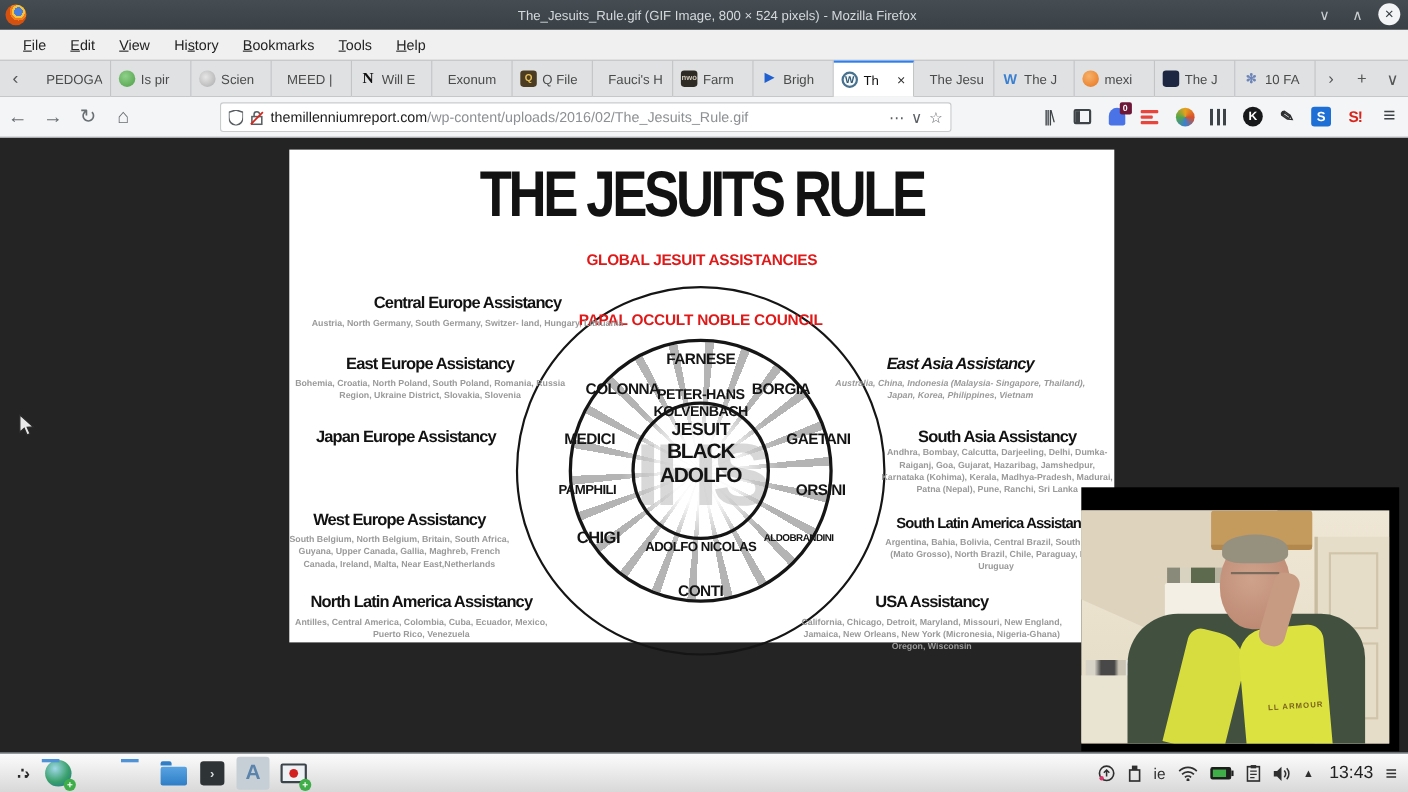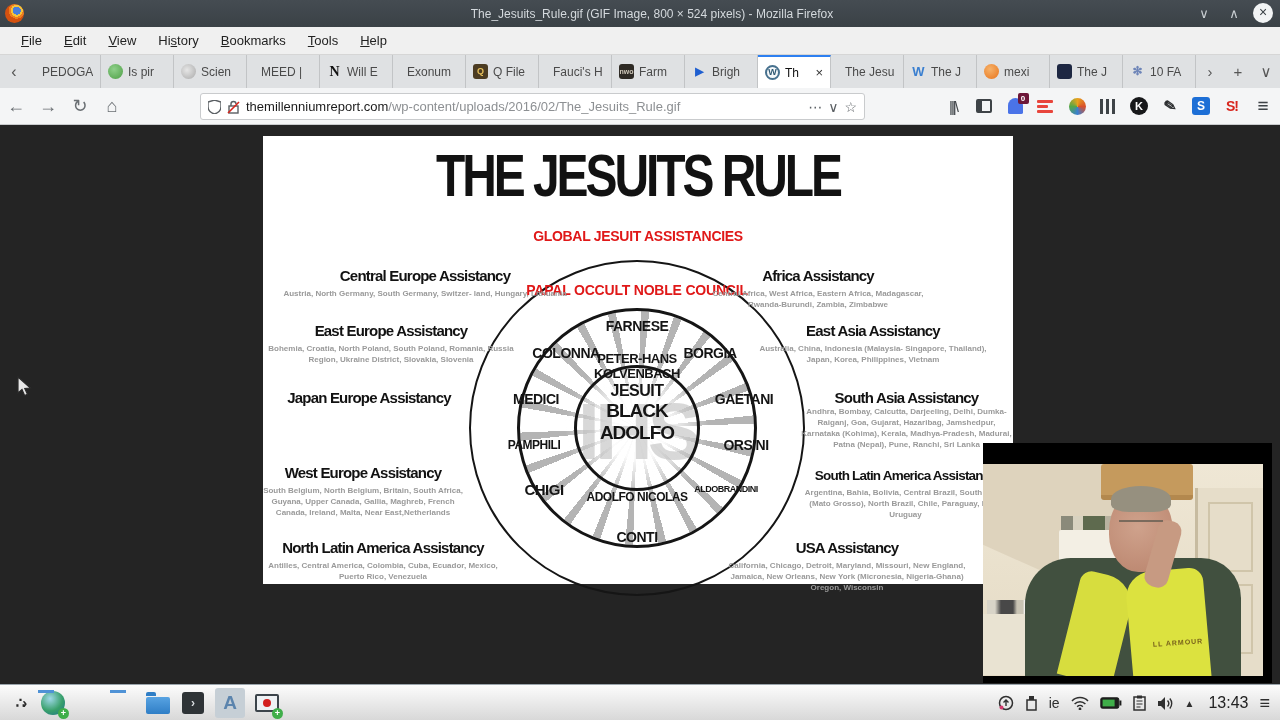--- a/index.html
+++ b/index.html
@@ -118,21 +118,21 @@
   .rn0{left:374px;top:190px;} .rn1{left:303px;top:217px;} .rn2{left:447px;top:217px;}
   .rn3{left:273px;top:263px;} .rn4{left:481px;top:263px;} .rn5{left:271px;top:309px;font-size:12px;}
   .rn6{left:483px;top:309px;} .rn7{left:281px;top:353px;font-size:15px;}
   .rn8{left:463px;top:353px;font-size:9px;} .rn9{left:374px;top:401px;}
   .blk { position:absolute; text-align:center; z-index:4; }
   .blk h3 { font-size:15px; font-weight:bold; color:#121212; letter-spacing:-0.8px; margin-bottom:4px; }
   .blk p { font-size:8px; font-weight:bold; color:#9a9a9a; line-height:11px; }
   .bl0{left:12px;top:131px;width:300px;} .bl1{left:0;top:186px;width:256px;}
   .bl2{left:0;top:253px;width:212px;} .bl3{left:0;top:328px;width:200px;}
   .bl4{left:0;top:403px;width:240px;}
-  .br0{left:440px;top:131px;width:230px;} .br1{left:495px;top:186px;width:230px;}
+  .br0{left:440px;top:131px;width:230px;} .br1{left:495px;top:186px;width:230px;font-style:italic;}
   .br2{left:537px;top:253px;width:213px;} .br3{left:535px;top:332px;width:215px;}
   .br4{left:465px;top:403px;width:238px;}
   .br2 h3 { margin-bottom:0; }
   .br3 h3 { font-size:13.5px; }
 
   
   #webcam { position:absolute; left:983px; top:443px; width:289px; height:240px; background:#000; z-index:6; }
   #wc-video { position:absolute; left:0; top:21px; right:9px; bottom:7px; overflow:hidden;
     background:linear-gradient(#efe7d5,#e4dac4); }
   .wc-slope { position:absolute; left:-40px; top:-60px; width:200px; height:160px;
@@ -396,24 +396,20 @@
       <h3>Japan Europe Assistancy</h3>
     </div>
     <div class="blk bl3">
       <h3>West Europe Assistancy</h3>
       <p>South Belgium, North Belgium, Britain, South Africa, Guyana, Upper Canada, Gallia, Maghreb, French Canada, Ireland, Malta, Near East,Netherlands</p>
     </div>
     <div class="blk bl4">
       <h3>North Latin America Assistancy</h3>
       <p>Antilles, Central America, Colombia, Cuba, Ecuador, Mexico, Puerto Rico, Venezuela</p>
     </div>
-    <div class="blk br0">
-      <h3>Africa Assistancy</h3>
-      <p>Central Africa, West Africa, Eastern Africa, Madagascar, Rwanda-Burundi, Zambia, Zimbabwe</p>
-    </div>
     <div class="blk br1">
       <h3>East Asia Assistancy</h3>
       <p>Australia, China, Indonesia (Malaysia- Singapore, Thailand), Japan, Korea, Philippines, Vietnam</p>
     </div>
     <div class="blk br2">
       <h3>South Asia Assistancy</h3>
       <p>Andhra, Bombay, Calcutta, Darjeeling, Delhi, Dumka-Raiganj, Goa, Gujarat, Hazaribag, Jamshedpur, Karnataka (Kohima), Kerala, Madhya-Pradesh, Madurai, Patna (Nepal), Pune, Ranchi, Sri Lanka</p>
     </div>
     <div class="blk br3">
       <h3>South Latin America Assistancy</h3>

